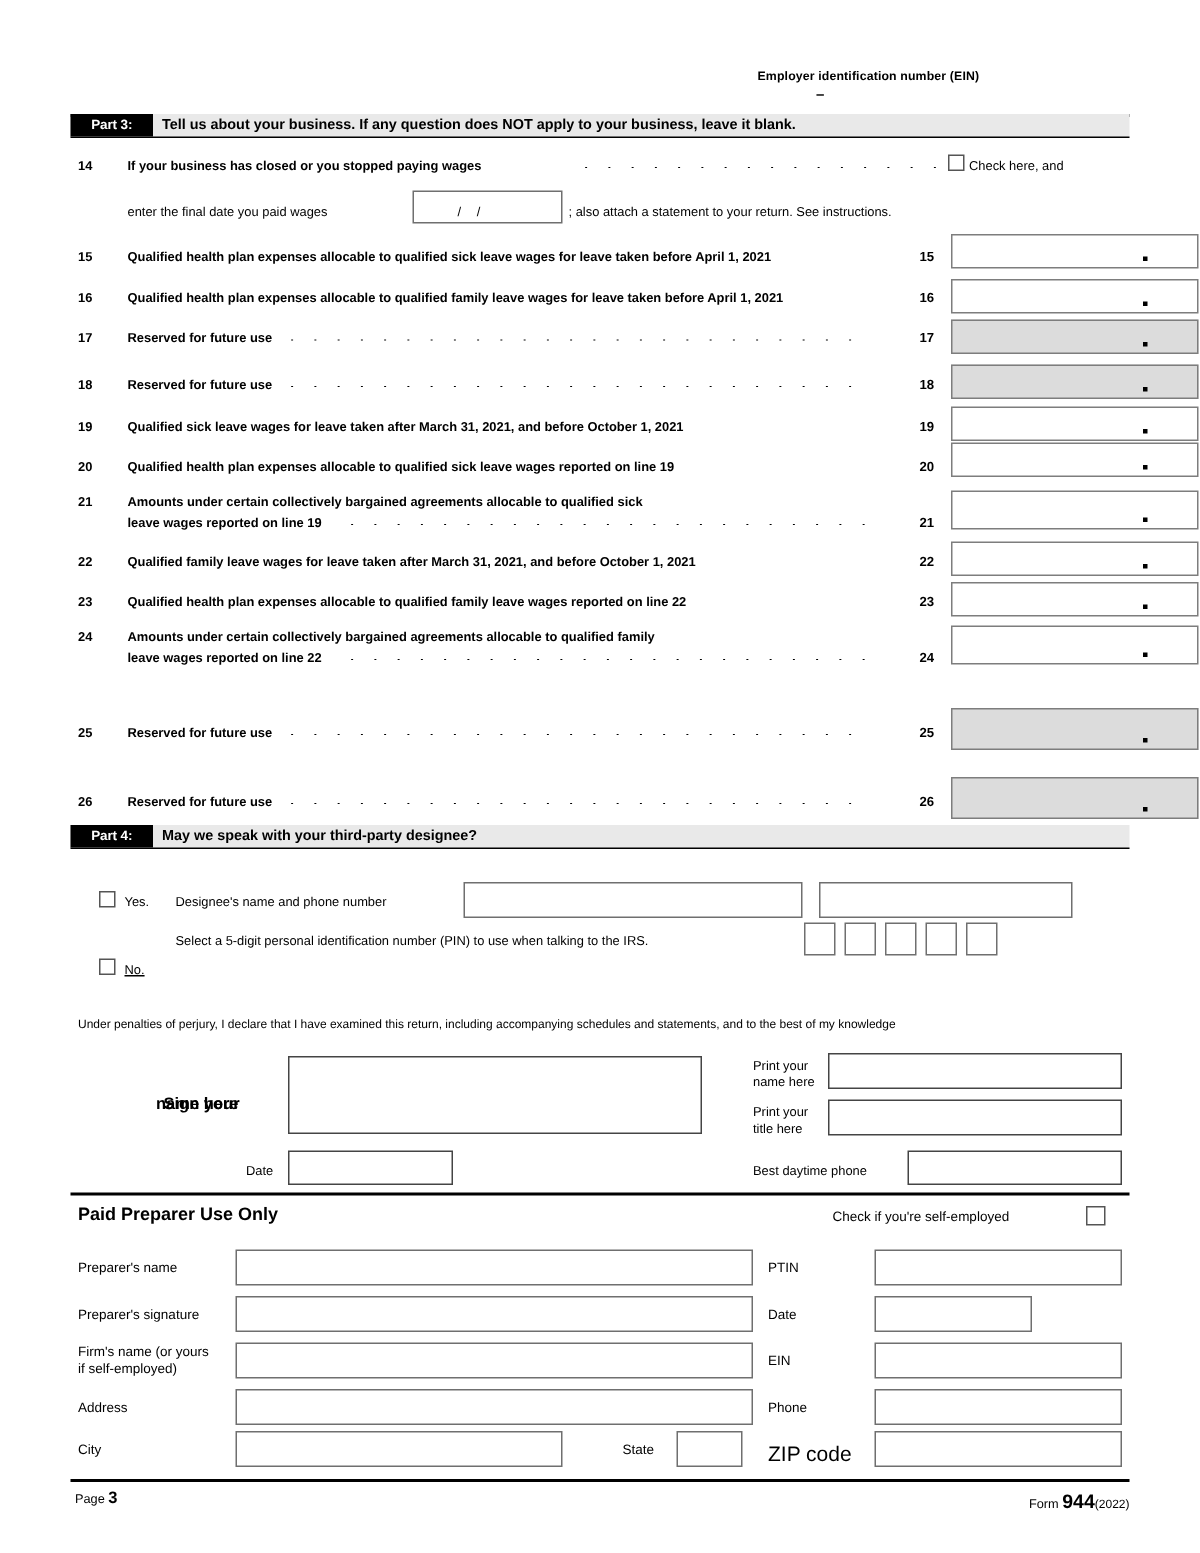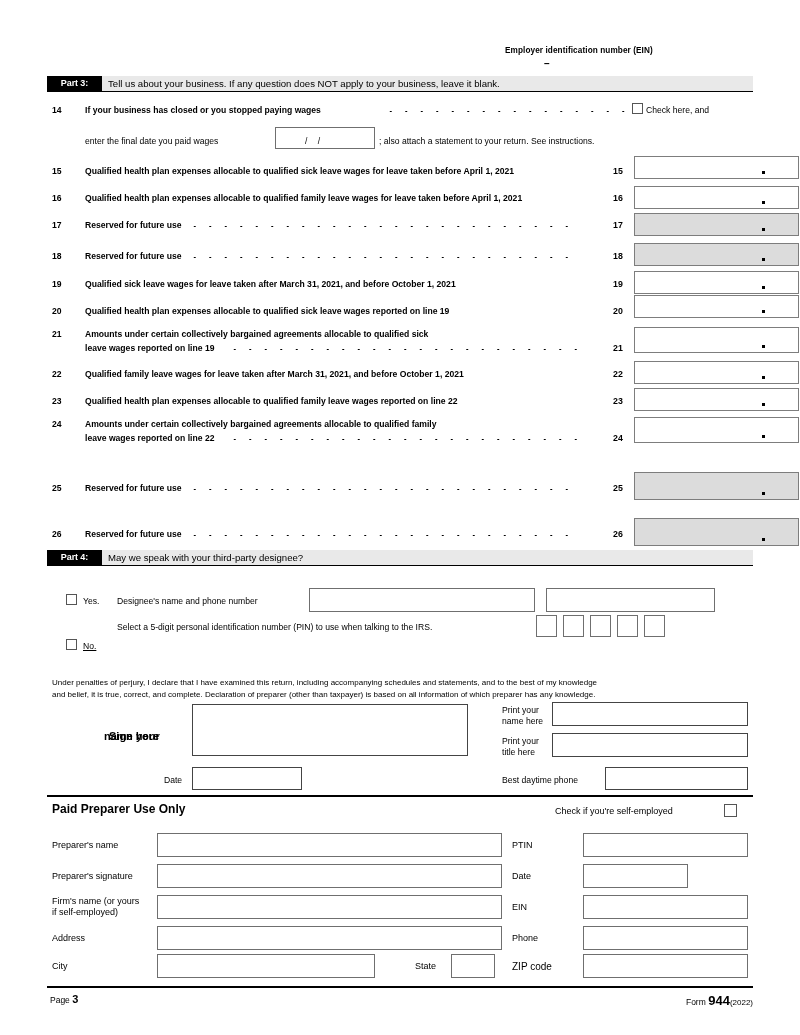--- a/index.html
+++ b/index.html
@@ -52,21 +52,21 @@
   }
   .partbar .tag {
     position: absolute; left: 0; top: 0; width: 55px; height: 15px;
     background: #000; color: #fff;
     font-size: 9px; font-weight: bold;
     line-height: 15px; text-align: center;
     letter-spacing: -0.1px;
   }
   .partbar .ttl {
     position: absolute; left: 61px; top: 0; height: 15px; line-height: 15px;
-    font-size: 9.6px; font-weight: normal; white-space: nowrap;
+    font-size: 9.6px; font-weight: bold; white-space: nowrap;
   }
 
   
   .num {
     position: absolute; font-size: 8.6px; font-weight: bold; text-align: left;
   }
   .txt {
     position: absolute; font-size: 8.6px; font-weight: bold; white-space: nowrap;
   }
   .txtn {
@@ -242,21 +242,20 @@
   <div class="box" style="left:516px; top:615px; width:21px; height:22px;"></div>
   <div class="box" style="left:543px; top:615px; width:21px; height:22px;"></div>
   <div class="box" style="left:570px; top:615px; width:21px; height:22px;"></div>
   <div class="box" style="left:597px; top:615px; width:21px; height:22px;"></div>
 
   <div class="cb" style="left:19px; top:639px;"></div>
   <div class="txtn" style="left:36px; top:641px;text-decoration:underline;">No.</div>
 
 
   <div class="txtn" style="left:5px; top:678px; font-size:8px;">Under penalties of perjury, I declare that I have examined this return, including accompanying schedules and statements, and to the best of my knowledge</div>
-  <div class="txtn" style="left:5px; top:690px; font-size:8px;">and belief, it is true, correct, and complete. Declaration of preparer (other than taxpayer) is based on all information of which preparer has any knowledge.</div>
 
   <div class="txt" style="left:62px; top:730px; font-size:11px;">Sign your</div>
   <div class="txt" style="left:57px; top:730px; font-size:11px;">name here</div>
   <div class="box dark" style="left:145px; top:704px; width:276px; height:52px; border-width:1.4px;"></div>
 
   <div class="txtn" style="left:117px; top:775px;">Date</div>
   <div class="box dark" style="left:145px; top:767px; width:110px; height:23px; border-width:1.4px;"></div>
 
   <div class="txtn" style="left:455px; top:705px;">Print your</div>
   <div class="txtn" style="left:455px; top:716px;">name here</div>
@@ -290,21 +289,21 @@
     </div>
   <div id="preparer-right">
       <div class="txtn" style="left: 465px; top: 840px; font-size: 9px;">PTIN</div>
       <div class="box" style="left: 536px; top: 833px; width: 165px; height: 24px;"></div>
       <div class="txtn" style="left: 465px; top: 871px; font-size: 9px;">Date</div>
       <div class="box" style="left: 536px; top: 864px; width: 105px; height: 24px;"></div>
       <div class="txtn" style="left: 465px; top: 902px; font-size: 9px;">EIN</div>
       <div class="box" style="left: 536px; top: 895px; width: 165px; height: 24px;"></div>
       <div class="txtn" style="left: 465px; top: 933px; font-size: 9px;">Phone</div>
       <div class="box" style="left: 536px; top: 926px; width: 165px; height: 24px;"></div>
-      <div class="txtn" style="left: 465px; top: 961px; font-size: 10px;">ZIP code</div>
+      <div class="txtn" style="left: 465px; top: 961px; font-size: 14px;">ZIP code</div>
       <div class="box" style="left: 536px; top: 954px; width: 165px; height: 24px;"></div>
     </div>
 
   <div class="txtn" style="left:368px; top:961px; font-size:9px;">State</div>
   <div class="box" style="left:404px; top:954px; width:44px; height:24px;"></div>
 
   <div class="rule" style="top:986px;"></div>
   <div class="ftr" style="left:3px; top:993px;"><span style="font-size:8.5px;">Page</span> <span style="font-weight:bold; font-size:11px;">3</span></div>
   <div class="ftr" style="right:0px; top:993px; text-align:right;"><span style="font-size:8.5px;">Form</span> <span style="font-weight:bold; font-size:13px;">944</span><span style="font-size:8px;">(2022)</span></div>
 

